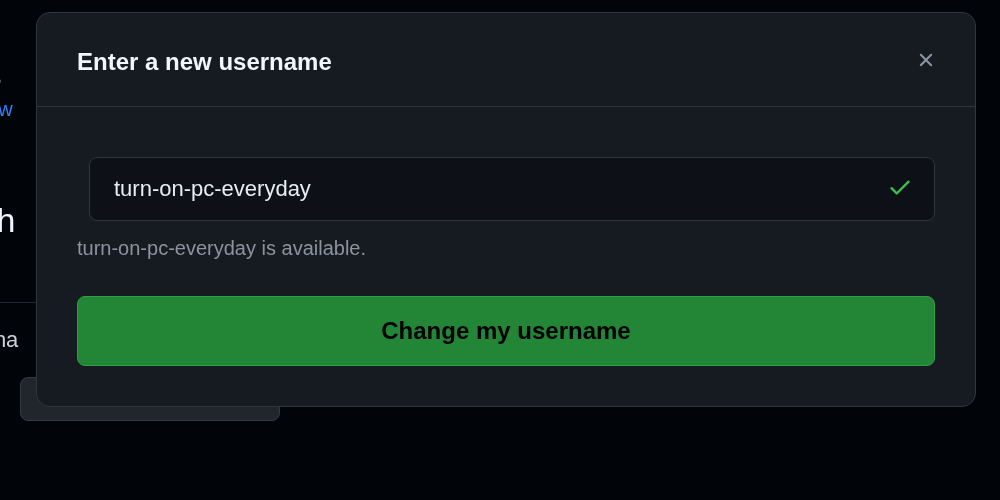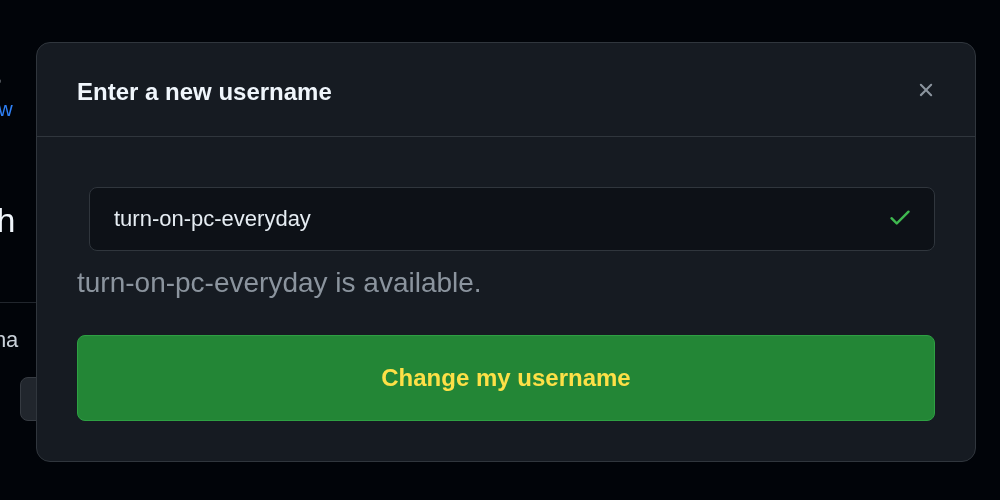--- a/index.html
+++ b/index.html
@@ -55,21 +55,21 @@
       background: #21262d;
       border: 1px solid #363b42;
       border-radius: 8px;
       padding: 12px 22px;
       margin-left: 20px;
       margin-top: 24px;
       width: 260px;
     }
     .modal {
       position: absolute;
-      top: 42px;
+      top: 12px;
       left: 36px;
       width: 940px;
       background: #161b22;
       border: 1px solid #30363d;
       border-radius: 14px;
       overflow: hidden;
     }
     .modal-header {
       display: flex;
       justify-content: space-between;
@@ -119,30 +119,30 @@
       right: 22px;
       top: 50%;
       transform: translateY(-50%);
     }
     .check-icon svg {
       width: 26px;
       height: 26px;
     }
     .status-text {
       color: #8b949e;
-      font-size: 28px;
+      font-size: 20px;
       margin-bottom: 36px;
     }
     .primary-btn {
       width: 100%;
       background: #238636;
       border: 1px solid #2ea043;
       border-radius: 8px;
-      padding: 28px;
-      color: #fde047;
+      padding: 20px;
+      color: #000000;
       font-size: 24px;
       font-weight: 700;
       cursor: pointer;
       font-family: inherit;
     }
   </style>
 </head>
 <body>
 
 <div class="bg-content">

